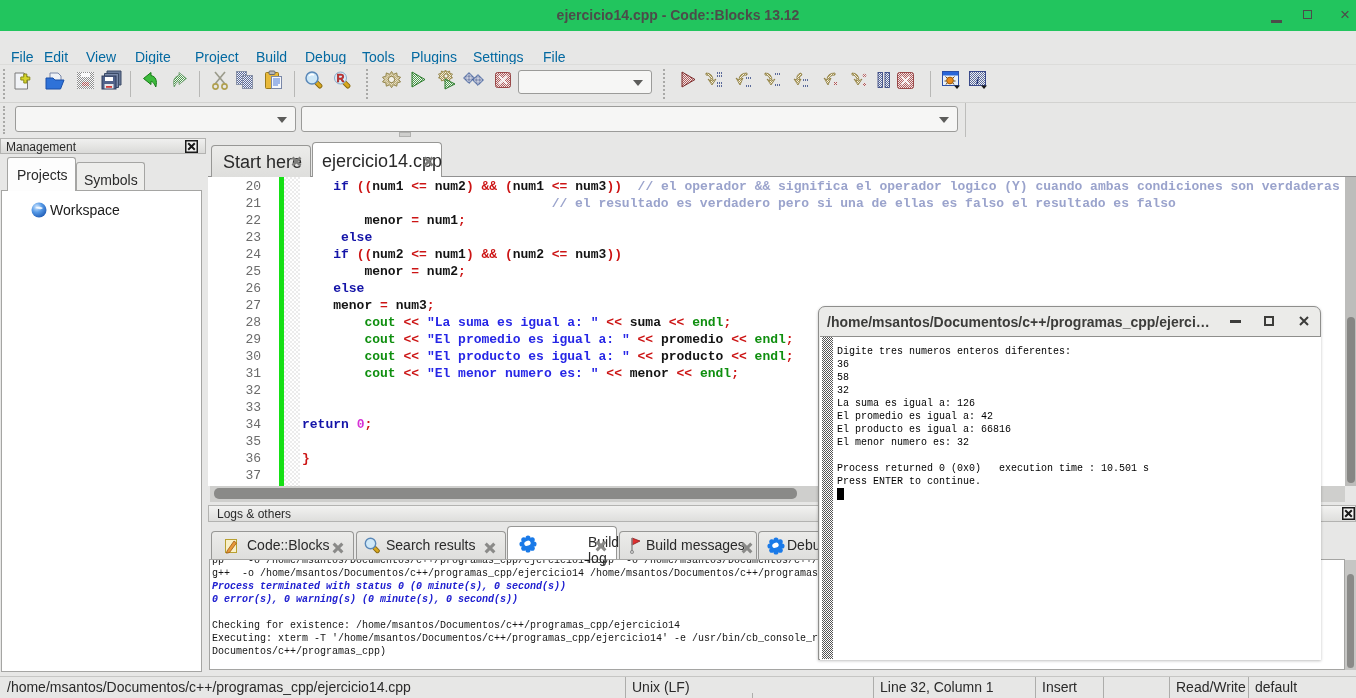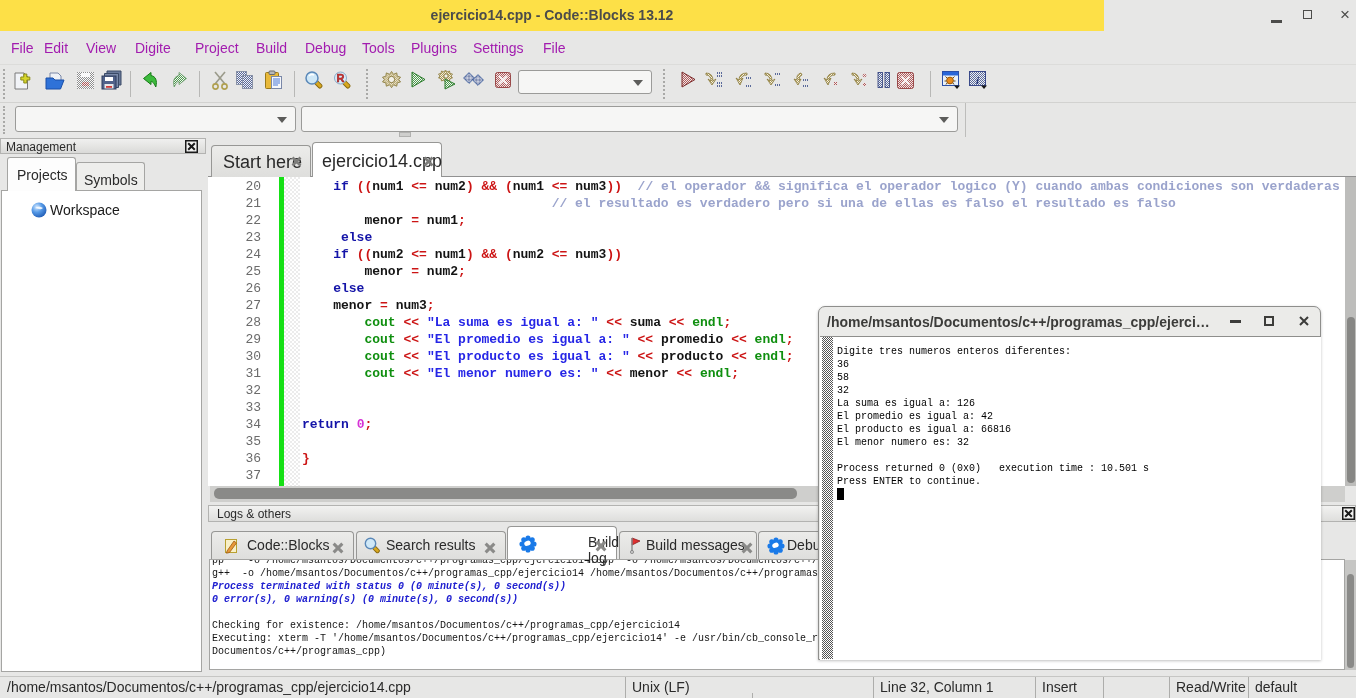--- a/index.html
+++ b/index.html
@@ -1,26 +1,26 @@
 <!DOCTYPE html>
 <html><head>
 <meta charset="utf-8">
 <style>
   * { margin:0; padding:0; box-sizing:border-box; }
   html,body { width:1356px; height:698px; overflow:hidden; }
   body { font-family:"Liberation Sans", sans-serif; background:#e7e7e6; position:relative; }
   .abs { position:absolute; }
   pre, .mono { font-family:"Liberation Mono", monospace; }
   
-  #titlebar { left:0; top:0; width:1104px; height:31px; background:#fde047; }
+  #titlebar { left:0; top:0; width:1356px; height:31px; background:#22c55e; }
   #titletxt { width:100%; text-align:center; top:7px; font-size:14px; font-weight:bold; color:#4c4c4a; }
   .winbtn { top:0; height:31px; color:#4c4c4a; font-size:14px; }
   
   #menubar { left:0; top:31px; width:1356px; height:33px; }
-  .mi { position:absolute; top:9px; font-size:14px; color:#a21caf; }
+  .mi { position:absolute; top:18px; font-size:14px; color:#0369a1; }
   
   #tb1 { left:0; top:64px; width:1356px; height:39px; border-top:1px solid #dcdcda; border-bottom:1px solid #d2d2d0; }
   #tb2 { left:0; top:103px; width:966px; height:34px; border-right:1px solid #bdbdbb; }
   .grip { width:3px; border-left:2px dotted #a9a9a7; }
   .vsep { width:1px; background:#b8b8b6; }
   .combo { background:#f6f6f5; border:1px solid #9b9b99; border-radius:3px; }
   .combo .arr { position:absolute; right:8px; top:50%; margin-top:-2px; width:0; height:0;
       border-left:5px solid transparent; border-right:5px solid transparent; border-top:6px solid #5c5c5a; }
   
   #mgmt-title { left:0; top:138px; width:206px; height:16px; background:linear-gradient(#f0f0ef,#dadad8); border:1px solid #b3b3b1; font-size:12px; color:#2a2a2a; }

